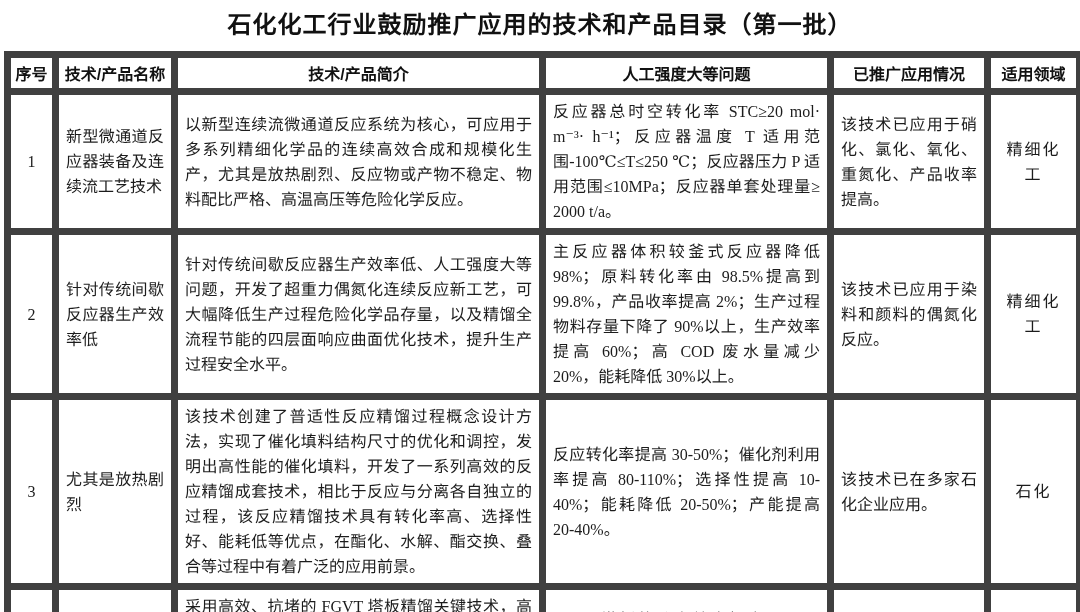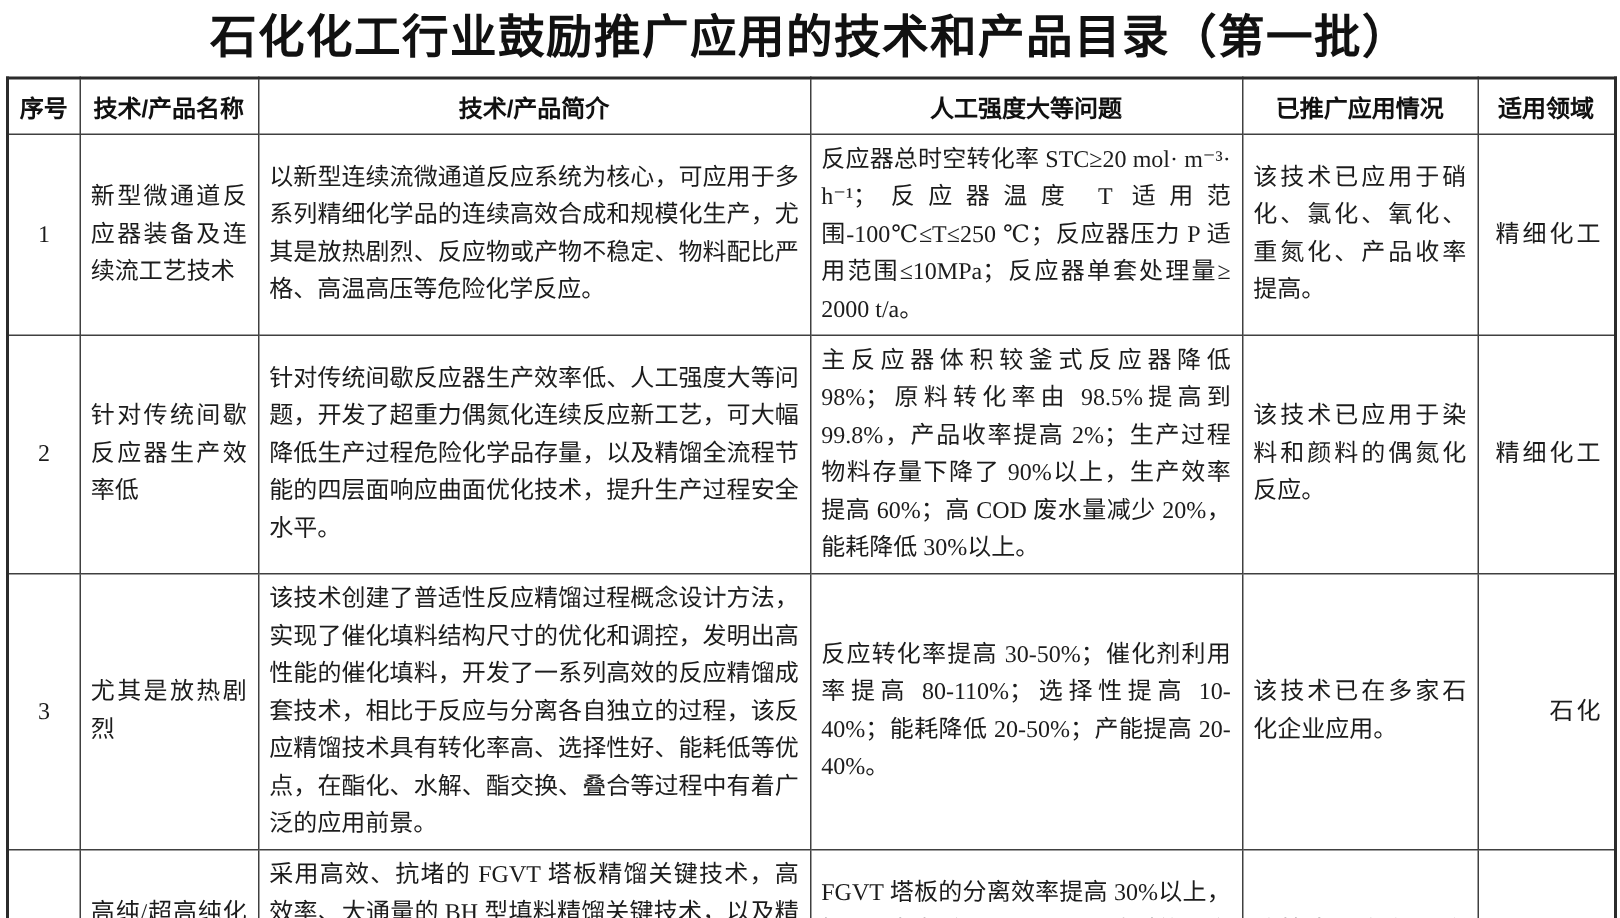--- a/index.html
+++ b/index.html
@@ -15,35 +15,35 @@
   .page {
     width: 1080px;
     height: 612px;
     position: relative;
     background: #ffffff;
   }
   .doc-title {
     text-align: center;
     font-family: "Liberation Sans", "DejaVu Sans", sans-serif;
     font-weight: bold;
-    font-size: 31px;
+    font-size: 24px;
     letter-spacing: 1px;
     padding: 9px 0 10px 0;
     line-height: 32px;
     color: #111;
   }
   table.catalog {
     border-collapse: collapse;
     table-layout: fixed;
     width: 1072px;
     margin-left: 4px;
     border: 2px solid #2b2b2b;
   }
   table.catalog th, table.catalog td {
-    border: 1px solid #404040;
+    border: 7px solid #404040;
     vertical-align: middle;
     box-sizing: border-box;
   }
   table.catalog th {
     font-family: "Liberation Sans", "DejaVu Sans", sans-serif;
     font-weight: bold;
     font-size: 16px;
     height: 37px;
     text-align: center;
     padding: 2px 4px;
@@ -54,21 +54,21 @@
     line-height: 25px;
     padding: 4px 7px;
     color: #1c1c1c;
   }
   td.cell-no { text-align: center; }
   td.cell-justify {
     text-align: justify;
     text-justify: inter-ideograph;
     text-align-last: left;
   }
-  td.cell-field { text-align: right; padding-left: 9px; letter-spacing: 2px; }
+  td.cell-field { text-align: center; padding-left: 9px; letter-spacing: 2px; }
   
   tbody tr.r1 { height: 105px; }
   tbody tr.r2 { height: 116px; }
   tbody tr.r3 { height: 165px; }
   tbody tr.r4 { height: 125px; }
 </style>
 </head>
 <body>
 
 <div class="page">

